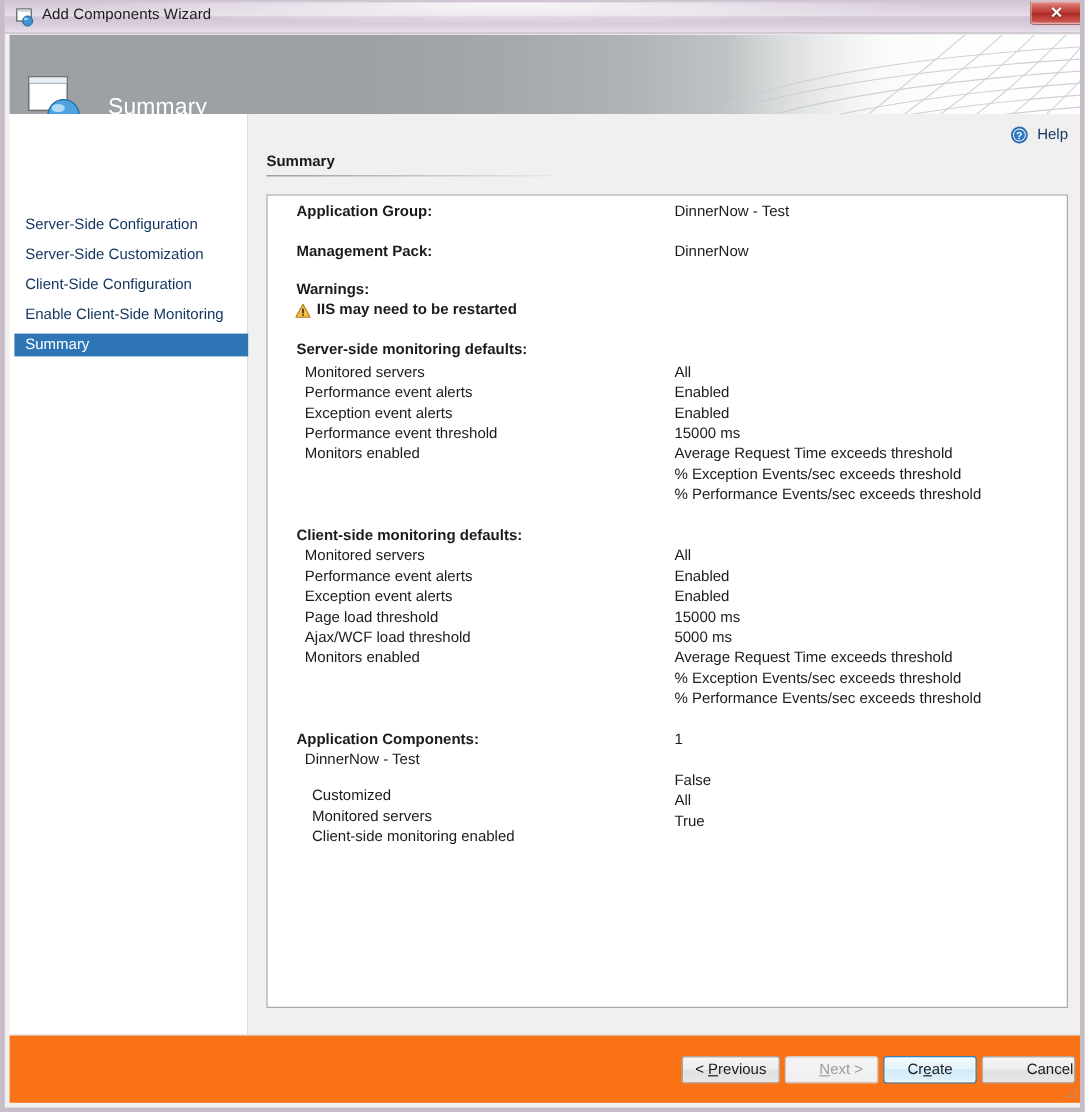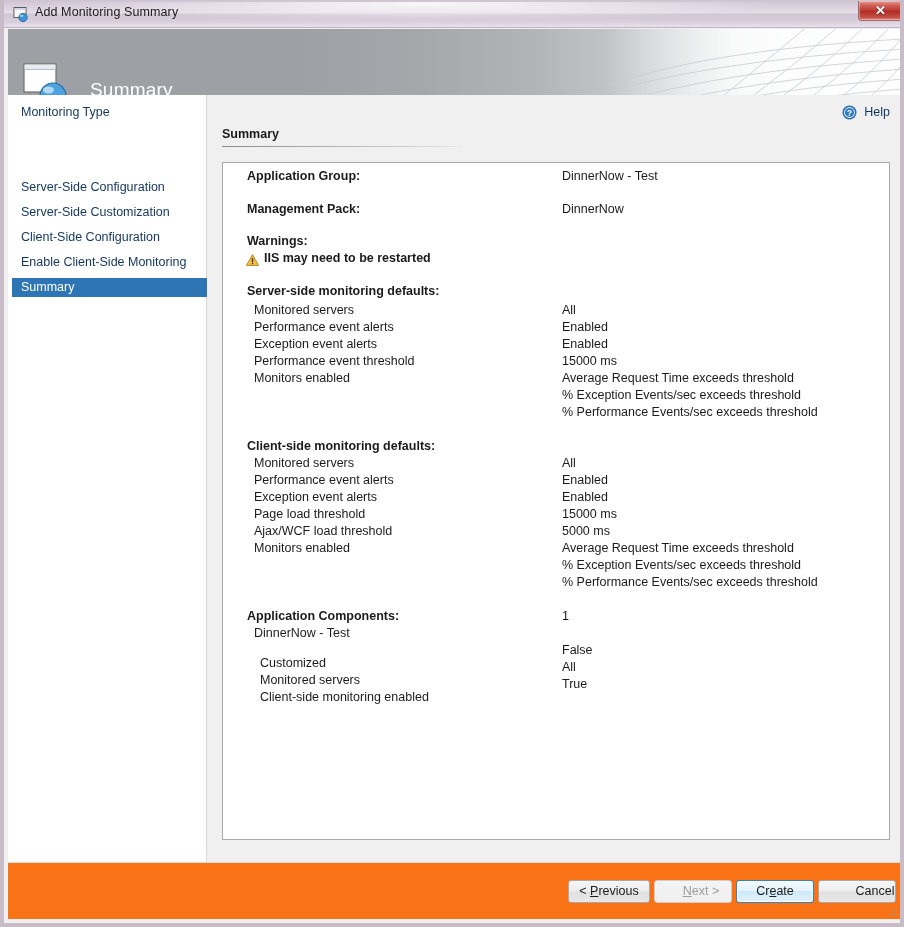--- a/index.html
+++ b/index.html
@@ -270,21 +270,21 @@
   <div id="titlebar">
     <span id="title-icon">
       <svg width="17" height="17" viewBox="0 0 17 17">
         <rect x="1" y="1.5" width="12" height="10" fill="#ffffff" stroke="#5b5b5b" stroke-width="1"></rect>
         <rect x="1.5" y="2" width="11" height="2" fill="#cfd8e4"></rect>
         <circle cx="10" cy="11.5" r="4.2" fill="#3f93d6"></circle>
         <circle cx="10" cy="11.5" r="4.2" fill="none" stroke="#1d5f96" stroke-width=".8"></circle>
         <ellipse cx="8.6" cy="9.8" rx="1.8" ry="1.1" fill="#b3dcf7" opacity=".85"></ellipse>
       </svg>
     </span>
-    <span id="title-text">Add Monitoring Summary</span>
+    <span id="title-text">Add Components Wizard</span>
     <div id="close-button">
       <span class="x">✕</span>
     </div>
   </div>
 
   <div id="banner">
     <svg id="banner-mesh" viewBox="0 0 300 66" preserveAspectRatio="none">
       <defs>
         <linearGradient id="meshFade" x1="0" y1="0" x2="1" y2="0">
           <stop offset="0" stop-color="#ffffff" stop-opacity="0"></stop>
@@ -316,21 +316,20 @@
         <circle cx="31" cy="33" r="13" fill="#4ea3de"></circle>
         <circle cx="31" cy="33" r="13" fill="none" stroke="#1f6ca8" stroke-width="1.1"></circle>
         <ellipse cx="26.5" cy="27" rx="5.5" ry="3.4" fill="#c9e7fa" opacity=".8"></ellipse>
         <path d="M18 33 h26" stroke="#2b7fc0" stroke-width=".7" opacity=".55" fill="none"></path>
       </svg>
     </span>
     <span id="banner-title">Summary</span>
   </div>
 
   <div id="sidebar">
-    <div class="nav-item" style="top:8px">Monitoring Type</div>
     <div class="nav-item" style="top:108px">Server-Side Customization</div>
     <div class="nav-item" style="top:83px">Server-Side Configuration</div>
     <div class="nav-item" style="top:158px">Enable Client-Side Monitoring</div>
     <div class="nav-item" style="top:133px">Client-Side Configuration</div>
     <div class="nav-item selected" style="top:183px">Summary</div>
   </div>
 
   <div id="main">
 
     <span id="help-icon">

